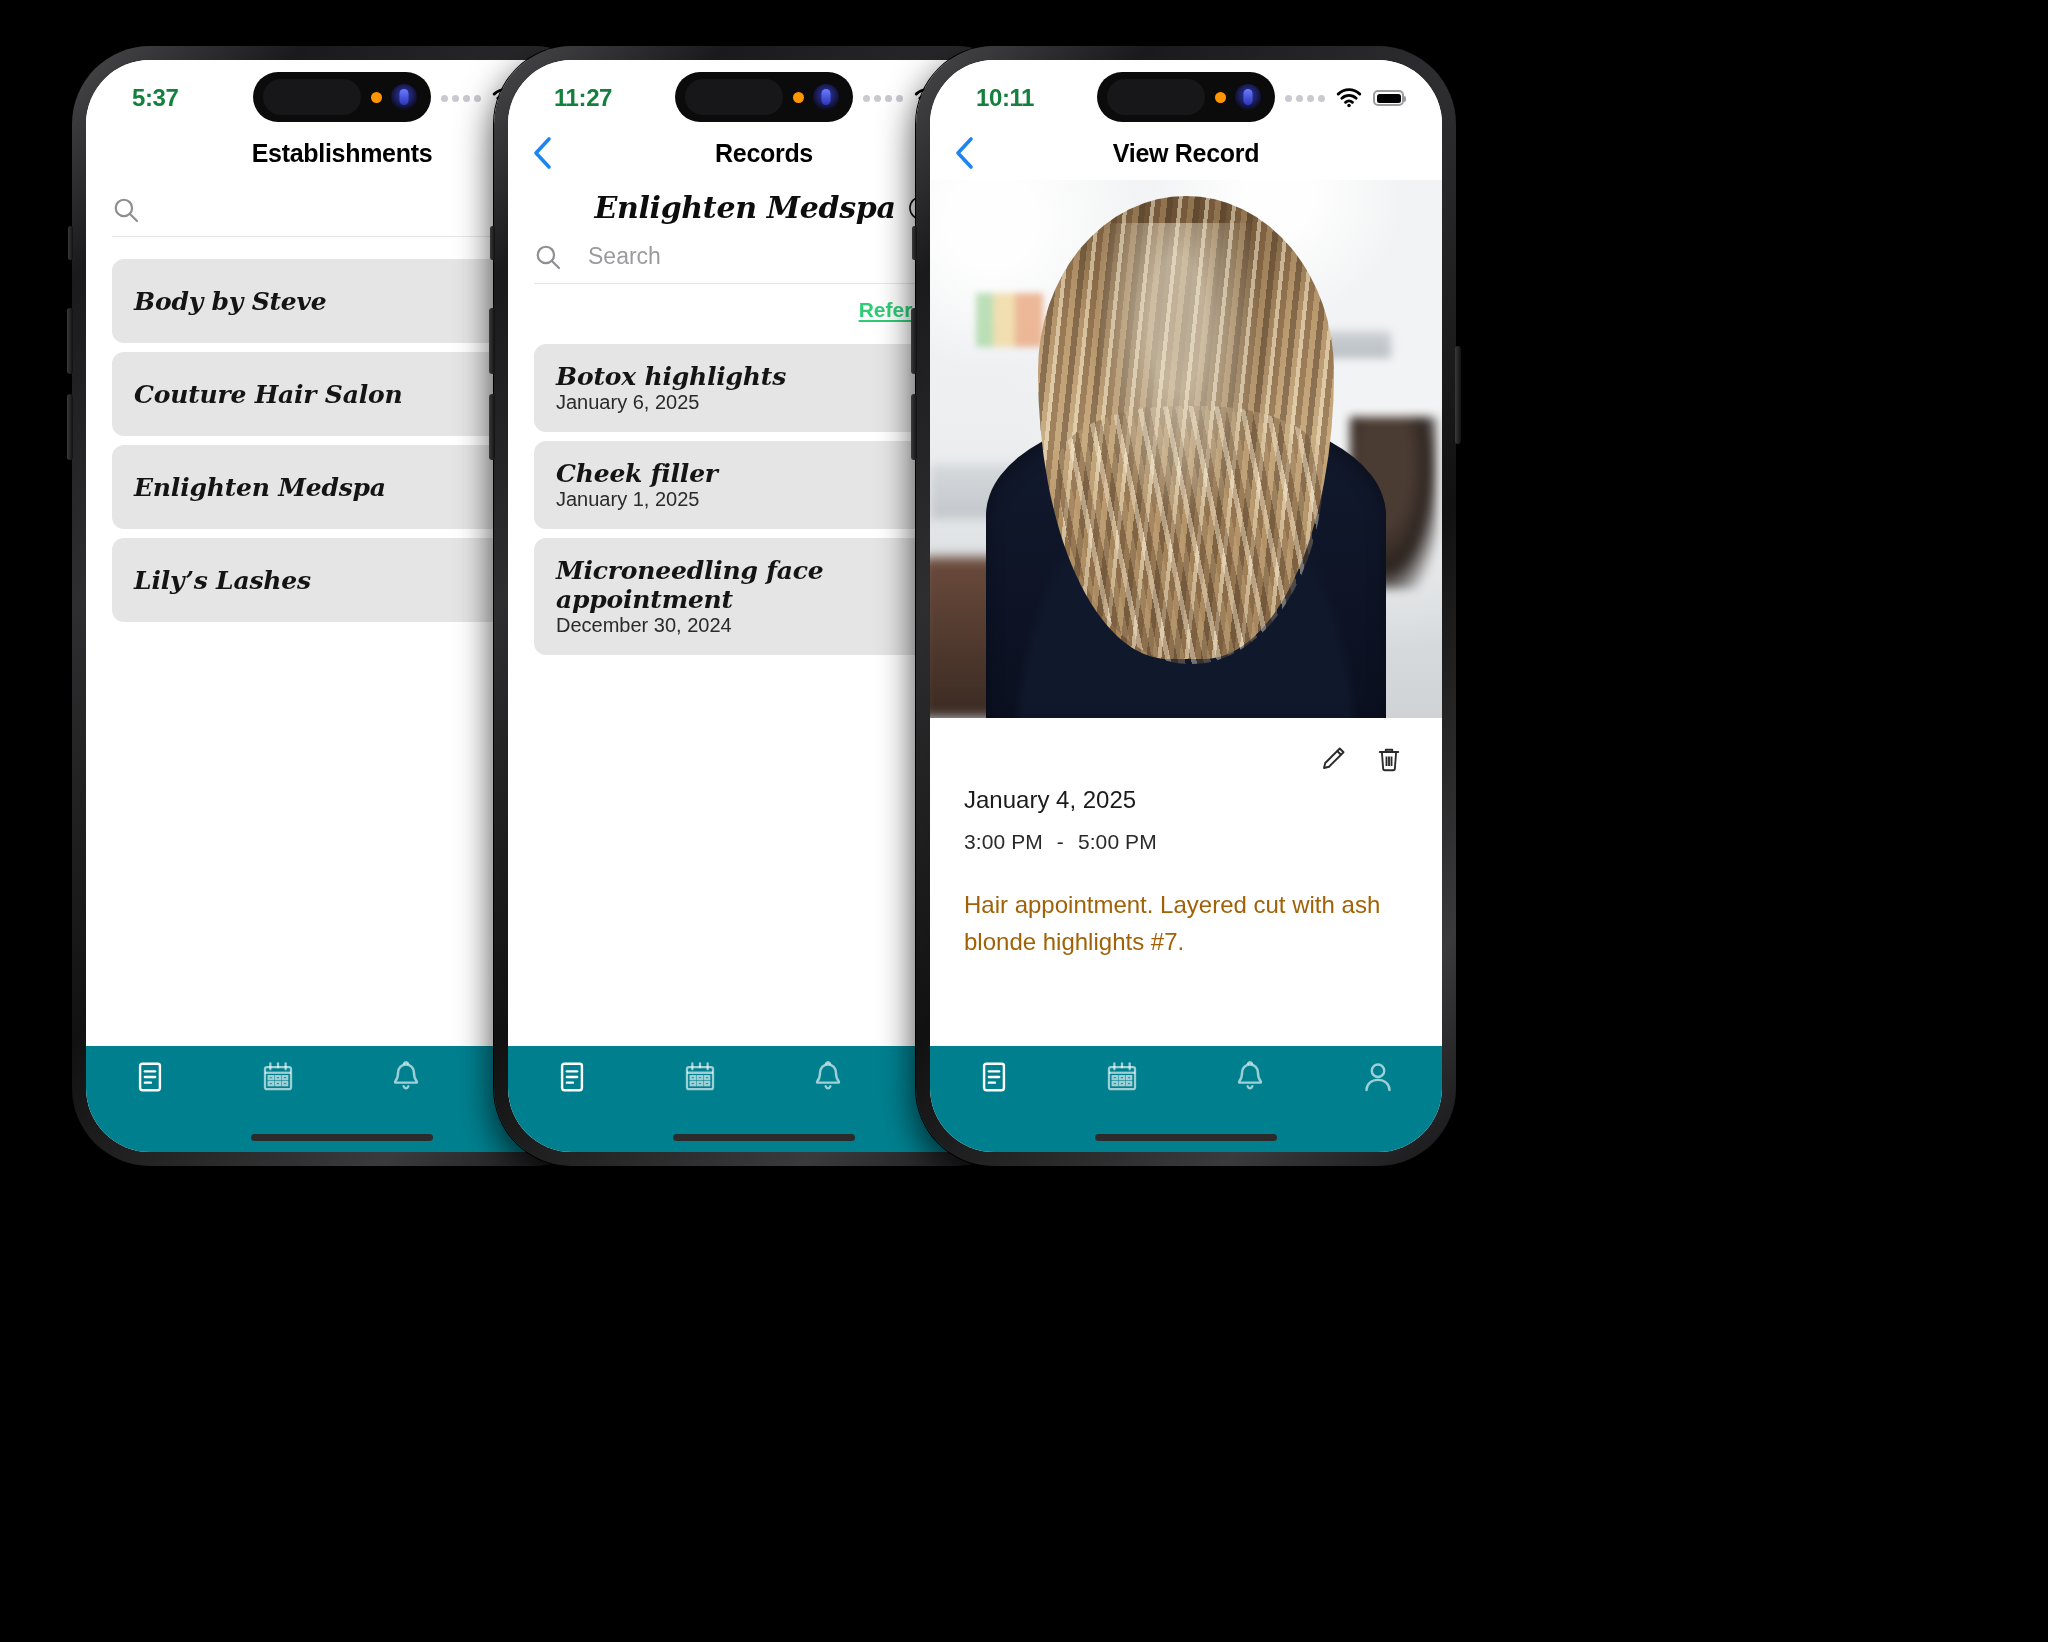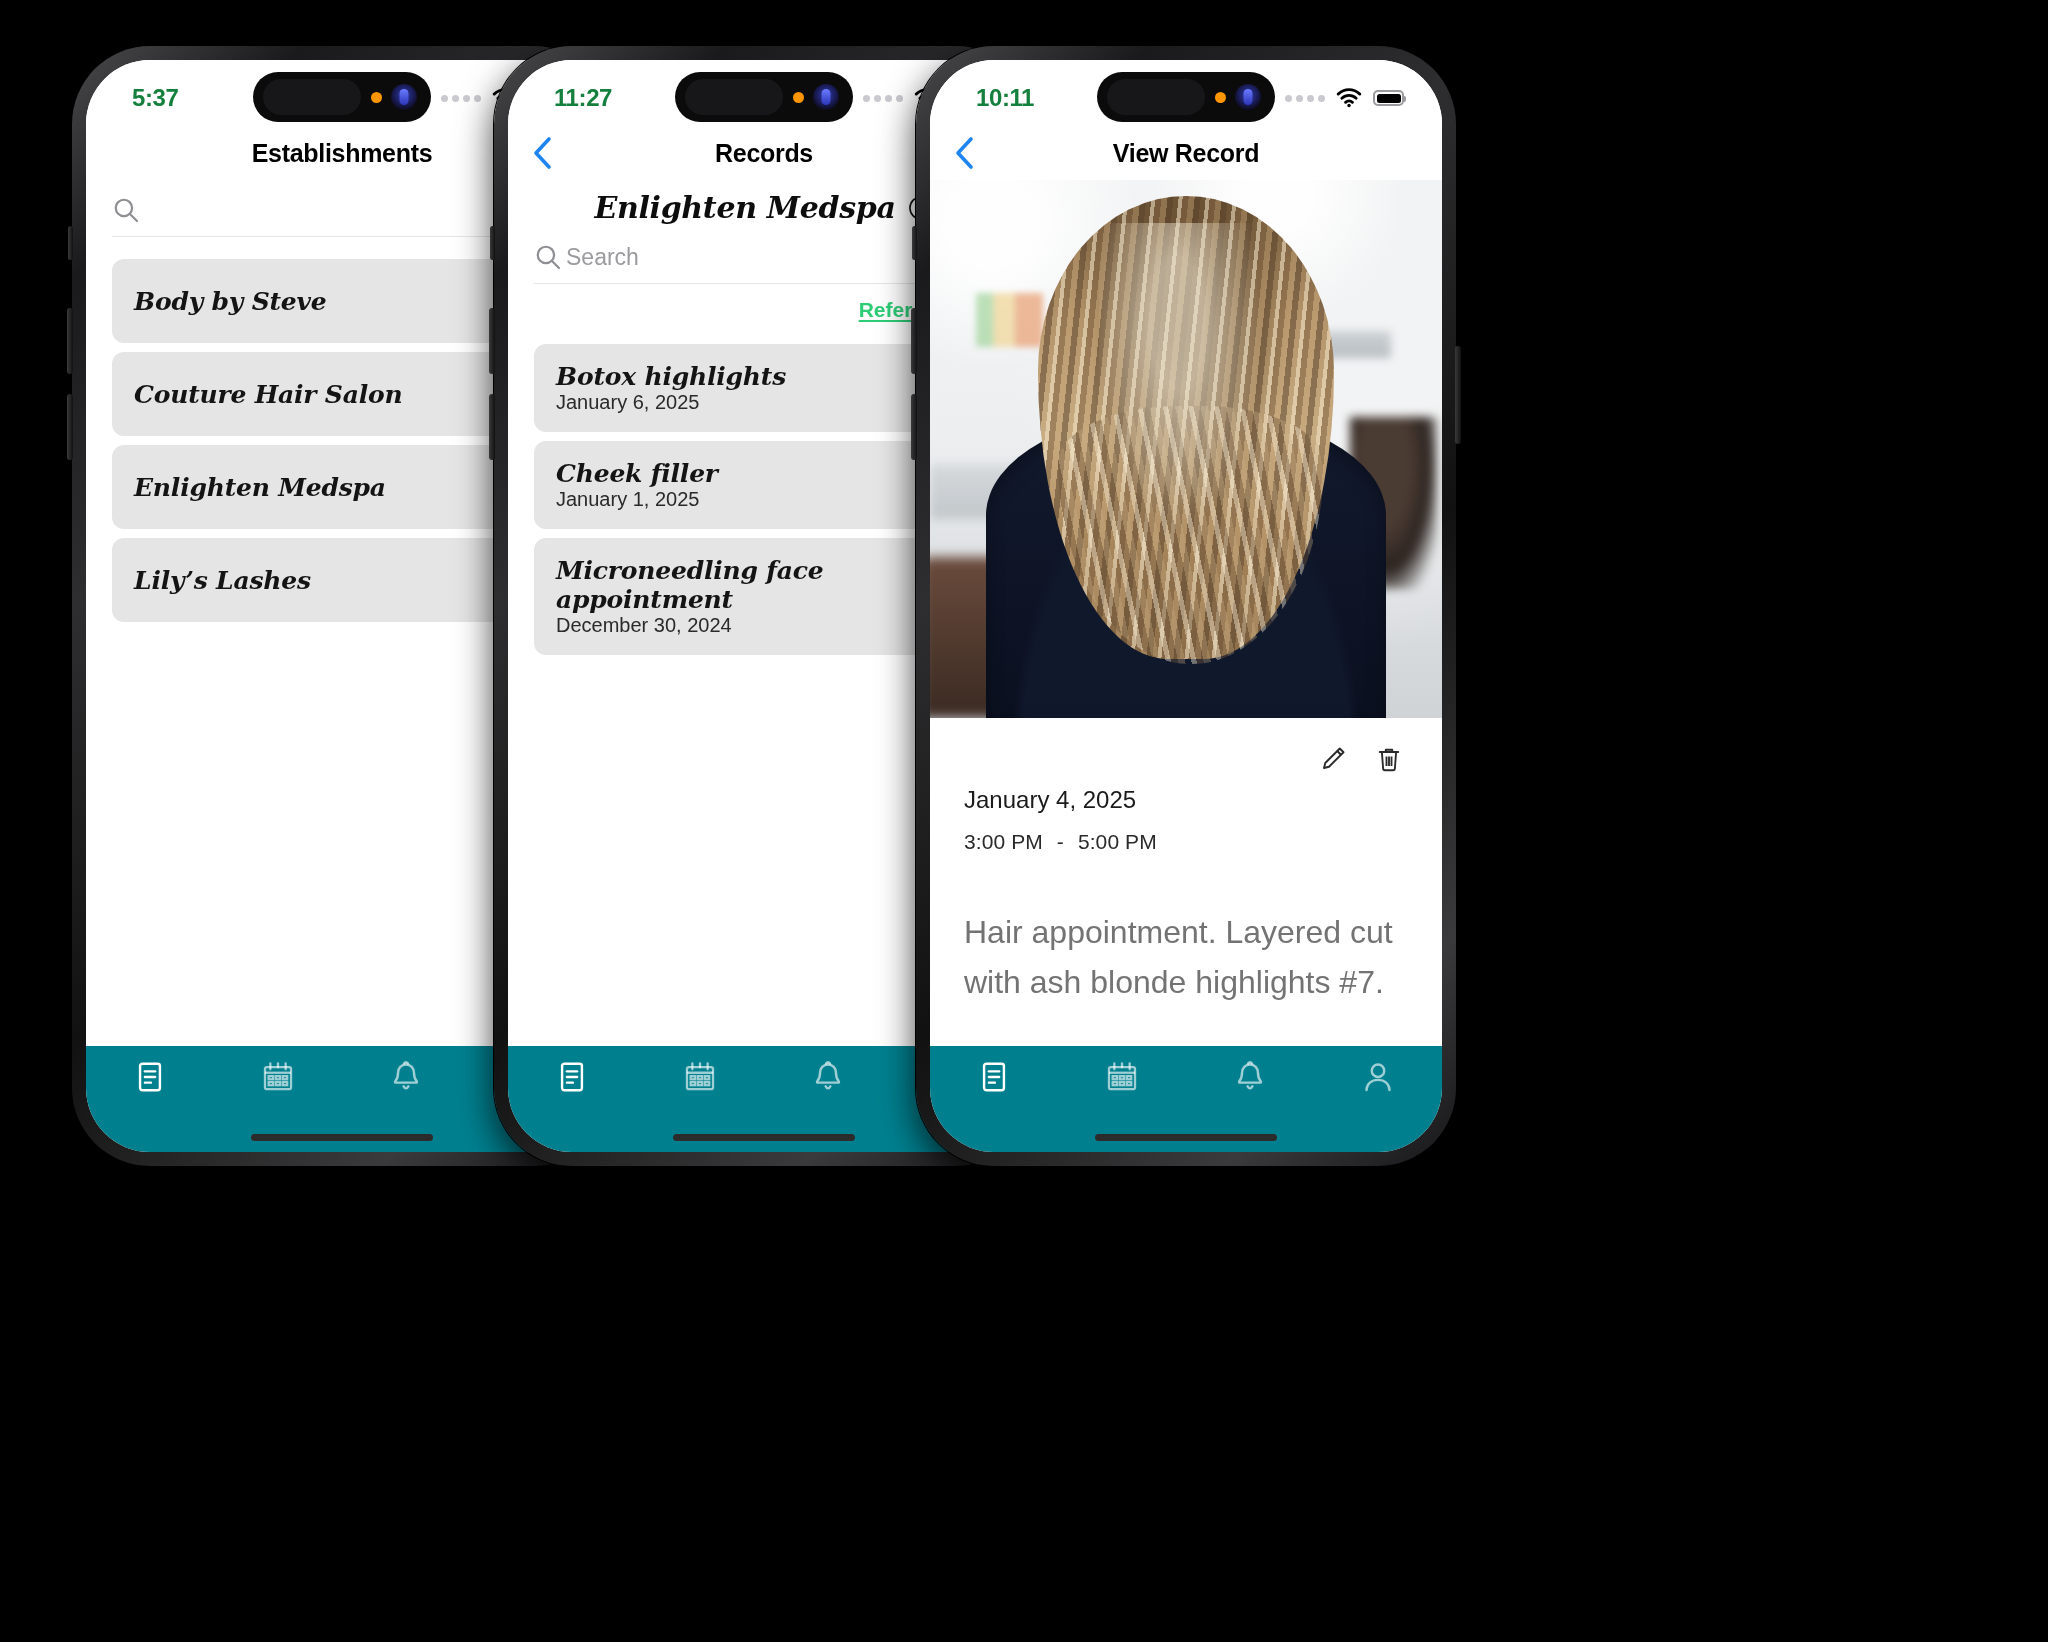--- a/index.html
+++ b/index.html
@@ -87,21 +87,21 @@
   .navtitle { font-size:25px; font-weight:700; color:#000; letter-spacing:-.3px; }
   .backchev {
     position:absolute; left:24px; top:50%; transform:translateY(-50%);
     width:22px; height:34px; cursor:pointer;
   }
 
   
   .screen { flex:1 1 auto; position:relative; background:#fff; overflow:hidden; }
 
   .searchrow {
-    display:flex; align-items:center; gap:4px;
+    display:flex; align-items:flex-start; gap:26px;
     margin: 8px 26px 0 26px; padding: 8px 0 12px 0;
     border-bottom: 1.5px solid #e6e6e8;
   }
   .searchrow.nopad { margin-top: 6px; }
   .mag { width:28px; height:28px; flex:none; }
   .search-ph { font-size:23px; color:#9b9b9f; }
 
   .cardlist { padding: 22px 26px 0 26px; display:flex; flex-direction:column; gap:9px; }
   .card {
     background: #e5e5e5; border-radius: 12px;
@@ -210,21 +210,21 @@
   }
 
   .detail { padding: 12px 34px; background:#fff; flex:1 1 auto; }
   .detail-actions {
     display:flex; justify-content:flex-end; align-items:center; gap:26px;
     padding: 14px 4px 6px 0;
   }
   .iconbtn { width:30px; height:30px; cursor:pointer; }
   .det-date { font-size:24px; color:#1b1b1b; margin-top:6px; }
   .det-time { font-size:21px; color:#2a2a2a; margin-top:16px; letter-spacing:.1px; }
-  .det-notes { font-size:32px; color:#737373; margin-top:54px; line-height:1.55; }
+  .det-notes { font-size:24px; color:#a16207; margin-top:32px; line-height:1.55; }
 
   
   .tabbar {
     flex:none; height: 106px; background: #00808f;
     display:flex; align-items:flex-start; justify-content:space-around;
     padding-top: 14px;
   }
   .tab { width:25%; display:flex; align-items:center; justify-content:center; cursor:pointer; }
   .tab svg { width:34px; height:34px; }
   .tab.active svg { stroke:#ffffff; }

